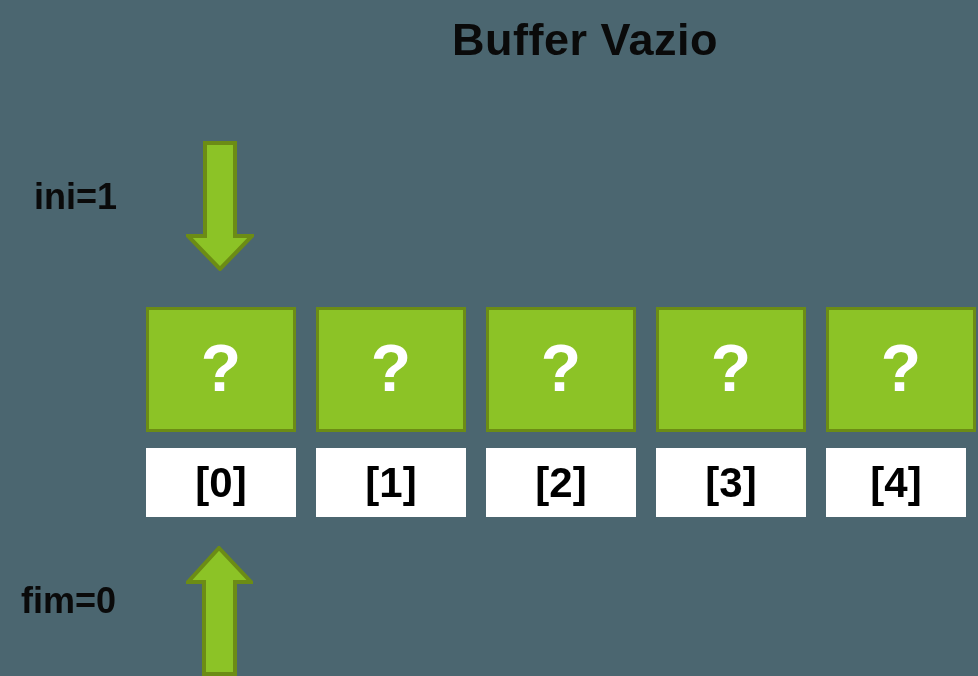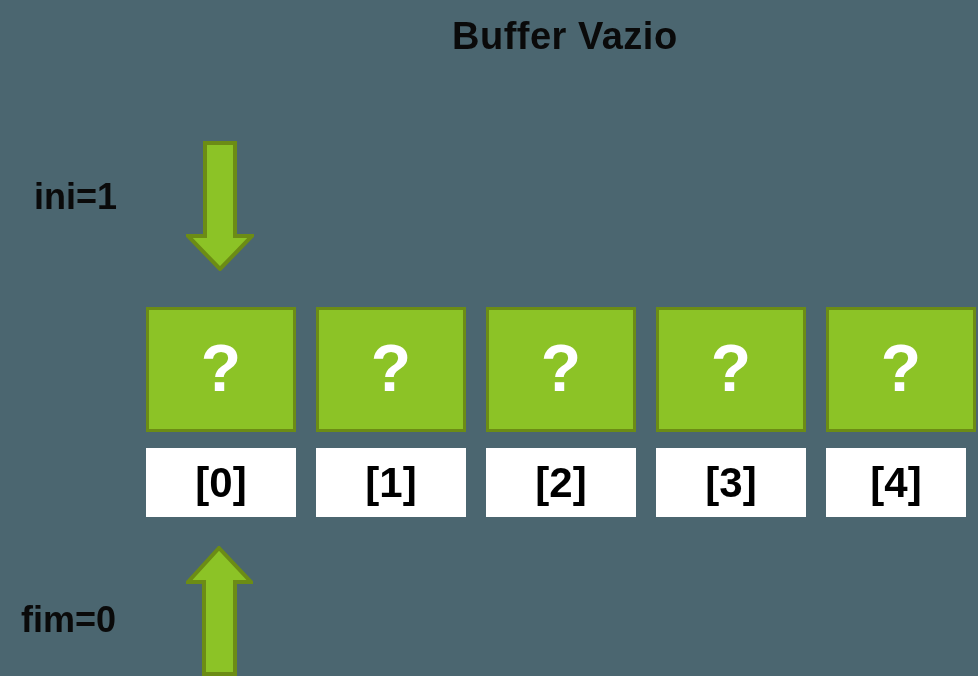--- a/index.html
+++ b/index.html
@@ -11,37 +11,37 @@
     width: 978px;
     height: 676px;
     background: var(--background, #4B6670);
     overflow: hidden;
     font-family: "Liberation Sans", sans-serif;
   }
   .title {
     position: absolute;
     left: 452px;
     top: 17px;
-    font-size: 38px;
+    font-size: 45px;
     line-height: 1;
     font-weight: 600;
     letter-spacing: 0.5px;
     color: var(--label-text, #0a0a0a);
     white-space: nowrap;
   }
   .pointer-label {
     position: absolute;
     font-size: 36px;
     line-height: 1;
     font-weight: 600;
     color: var(--label-text, #0a0a0a);
     white-space: nowrap;
   }
   .pointer-label.ini { left: 34px; top: 179px; }
-  .pointer-label.fim { left: 21px; top: 583px; margin-top: 19px; }
+  .pointer-label.fim { left: 21px; top: 583px; }
   .arrow {
     position: absolute;
     display: block;
   }
   .arrow.down { left: 186px; top: 141px; }
   .arrow.up   { left: 186px; top: 546px; }
   .cell {
     position: absolute;
     top: 307px;
     width: 150px;

